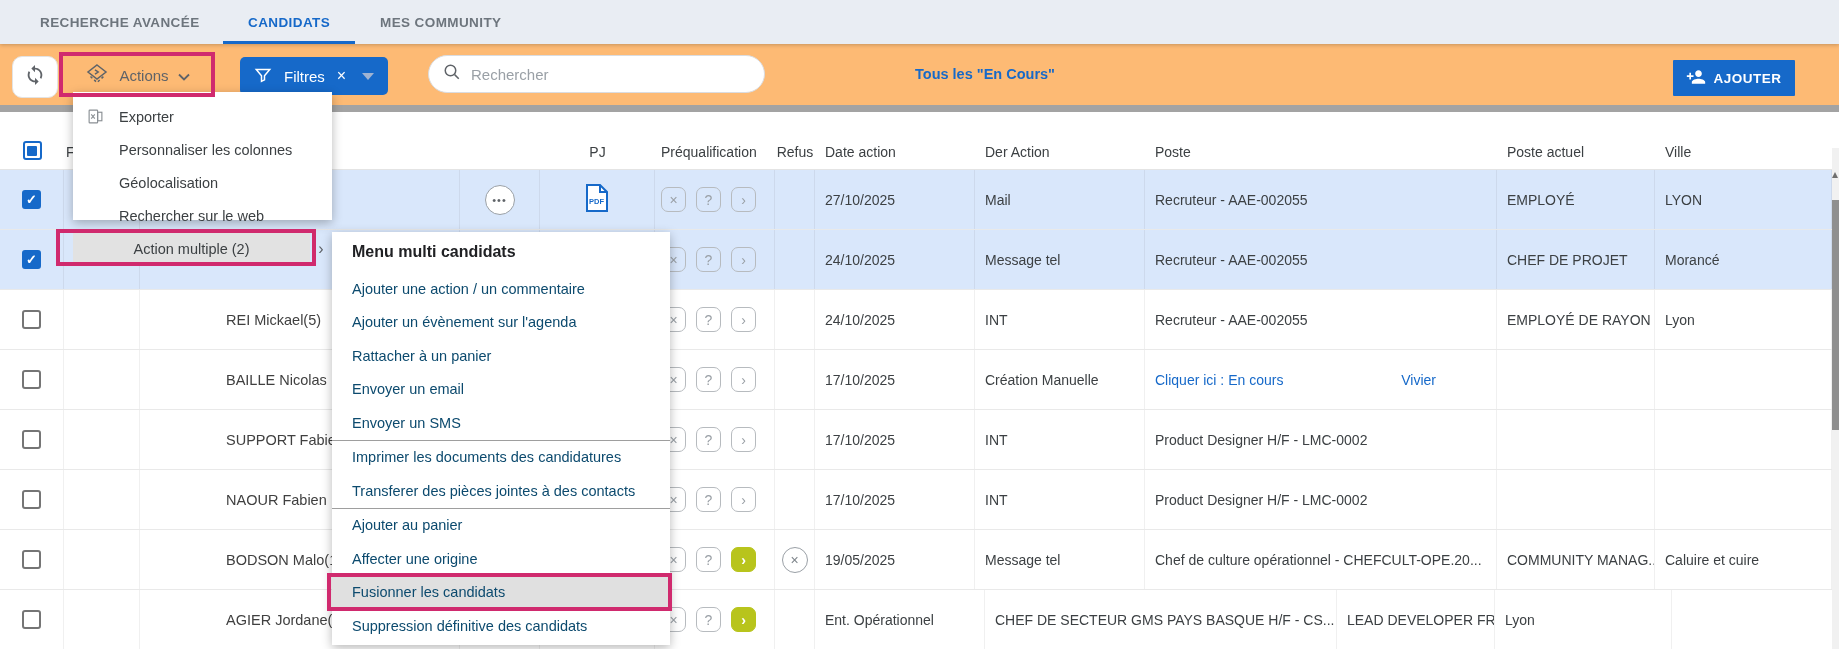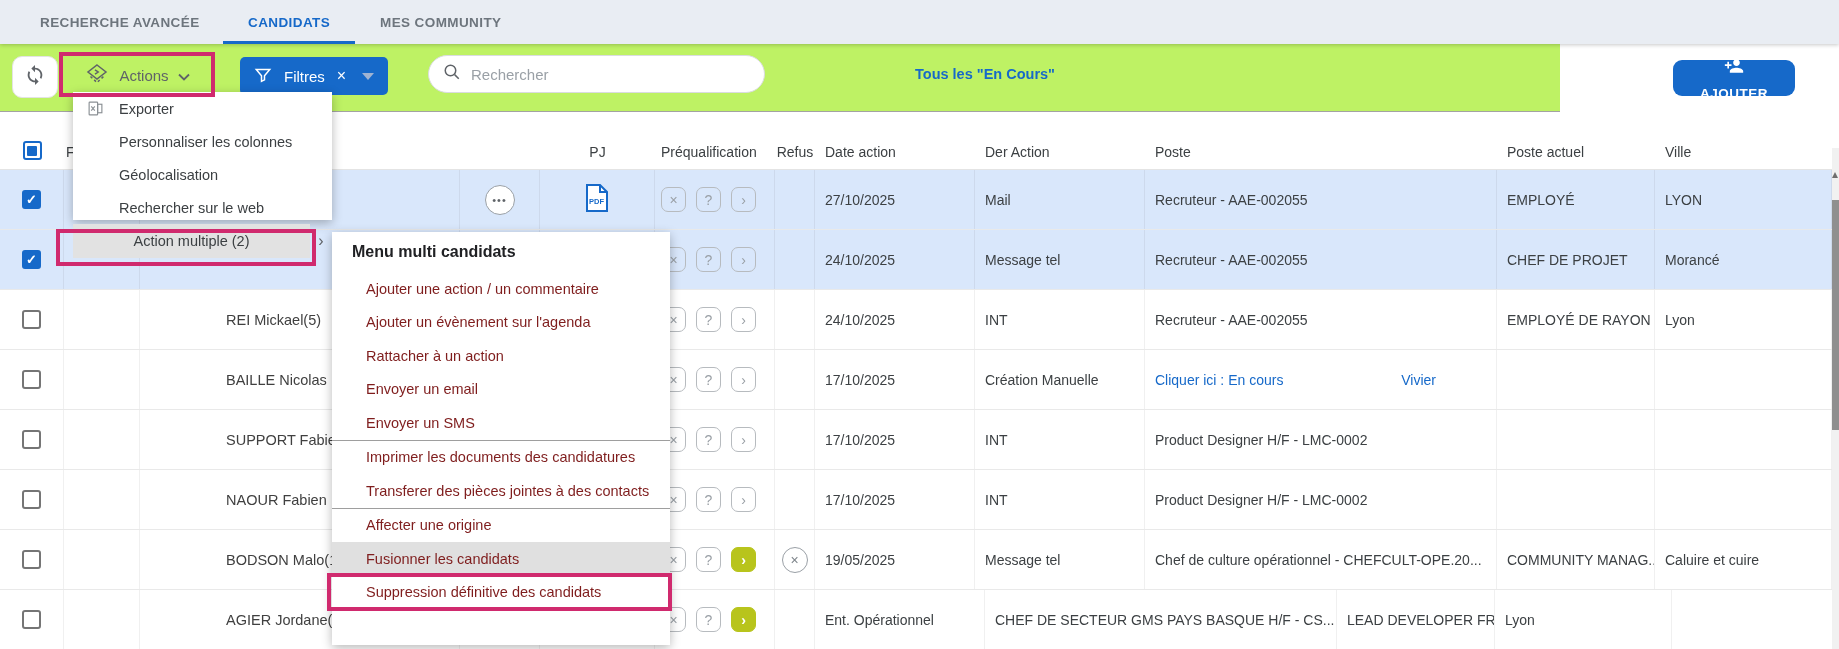--- a/index.html
+++ b/index.html
@@ -9,22 +9,22 @@
 
   
   .tabbar { position:absolute; left:0; top:0; width:1839px; height:44px;
     background:#e9edf3; box-shadow:0 1px 4px rgba(0,0,0,.22); z-index:20; }
   .tab { position:absolute; top:0; height:44px; display:flex; align-items:center;
     font-size:13.5px; font-weight:bold; letter-spacing:.4px; color:#6d757d; cursor:pointer; }
   .tab.active { color:#1669c9; }
   .tab-underline { position:absolute; left:223px; bottom:0; width:132px; height:3px; background:#1669c9; }
 
   
-  .toolbar { position:absolute; left:0; top:44px; width:1560px; height:68px;
-    background:#bef264; z-index:10; border-bottom:1px solid #a3a3a3; }
+  .toolbar { position:absolute; left:0; top:44px; width:1839px; height:68px;
+    background:#fdba74; z-index:10; border-bottom:7px solid #a3a3a3; }
   .refresh-btn { position:absolute; left:12px; top:12px; width:46px; height:42px;
     background:#fff; border:1px solid #e3e3e3; border-radius:10px;
     display:flex; align-items:center; justify-content:center; cursor:pointer; }
   .actions-btn { position:absolute; left:66px; top:14px; width:142px; height:34px;
     display:flex; align-items:center; justify-content:center; gap:9px;
     color:#5f6368; font-size:15px; cursor:pointer; }
   .filters-btn { position:absolute; left:240px; top:13px; height:38px;
     background:#1669c9; border-radius:5px; display:flex; align-items:center;
     gap:12px; padding:0 14px; color:#fff; font-size:15px; font-weight:500; cursor:pointer; }
   .filters-x { font-size:16px; cursor:pointer; }
@@ -32,23 +32,23 @@
     border-right:6px solid transparent; border-top:7px solid #9fb3d2; margin-left:4px; }
   .search-box { position:absolute; left:428px; top:11px; width:337px; height:38px;
     background:#fff; border:1px solid #dadce0; border-radius:19px;
     display:flex; align-items:center; padding:8px 14px; gap:10px; }
   .search-box input { border:none; outline:none; font-size:15px; width:100%;
     color:#3c4043; background:transparent; font-family:"Liberation Sans",sans-serif; }
   .search-box input::placeholder { color:#9aa0a6; }
   .scope-link { position:absolute; left:880px; top:22px; width:210px; text-align:center;
     color:#1669c9; font-weight:bold; font-size:14.5px; cursor:pointer; }
   .add-btn { position:absolute; left:1673px; top:16px; width:122px; height:36px;
-    background:#1669c9; border-radius:9px; color:#fff; font-weight:bold;
+    background:#1669c9; border-radius:1px; color:#fff; font-weight:bold;
     font-size:13.5px; letter-spacing:.5px; display:flex; align-items:center;
-    justify-content:center; gap:7px; cursor:pointer;flex-direction:column; }
+    justify-content:center; gap:7px; cursor:pointer; }
 
   
   .table-area { position:absolute; left:0; top:112px; width:1832px; height:537px; background:#fff; }
   .thead { position:absolute; left:0; top:0; width:1832px; height:58px;
     display:flex; align-items:flex-end; padding-bottom:9px;
     color:#5f6368; font-size:12.5px; border-bottom:1px solid #e4e4e4; }
   .rows { position:absolute; left:0; top:58px; width:1832px; }
   .trow { display:flex; height:60px; border-bottom:1px solid #e9e9e9; background:#fff; }
   .trow.selected { background:#d9e7fb; }
   .cell { display:flex; align-items:center; padding:0 10px; font-size:14px;
@@ -90,35 +90,35 @@
   
   .vscroll { position:absolute; right:0; top:148px; width:7px; height:501px; background:#f1f1f1; }
   .vscroll .thumb { position:absolute; left:0; top:52px; width:7px; height:230px; background:#8f8f8f; }
   .vscroll .arrow { position:absolute; left:0; top:24px; width:0; height:0;
     border-left:3.5px solid transparent; border-right:3.5px solid transparent;
     border-bottom:6px solid #6f6f6f; }
 
   
   .menu1 { position:absolute; left:73px; top:92px; width:259px; height:128px;
     background:#fff; box-shadow:0 3px 10px rgba(0,0,0,.28); z-index:40;
-    }
+    padding-top:8px; }
   .menu1 .mitem { height:33px; display:flex; align-items:center; padding-left:46px;
     position:relative; font-size:14.5px; color:#3c4043; cursor:pointer; }
   .menu1 .mitem .micon { position:absolute; left:14px; top:8px; }
   .menu1 .mitem.multiple { padding:0; }
   .menu1 .mitem.multiple .mlabel { flex:1; height:34px; background:#e2e2e2;
     display:flex; align-items:center; justify-content:center; }
   .menu1 .mitem.multiple .chev { width:22px; text-align:center; color:#5f6368; font-size:16px; }
 
   .menu2 { position:absolute; left:332px; top:232px; width:338px; height:413px;
     background:#fff; box-shadow:0 3px 10px rgba(0,0,0,.28); z-index:41; }
   .menu2 .mtitle { height:40px; display:flex; align-items:center; padding-left:20px;
     font-size:16px; font-weight:bold; color:#202124; }
-  .menu2 .mitem { height:33.5px; display:flex; align-items:center; padding-left:34px;
-    font-size:14.5px; color:#7f1d1d; cursor:pointer; }
+  .menu2 .mitem { height:33.5px; display:flex; align-items:center; padding-left:20px;
+    font-size:14.5px; color:#0c4a6e; cursor:pointer; }
   .menu2 .mitem.hl { background:#e0e0e0; }
   .menu2 .mdiv { height:1px; background:#9e9e9e; }
 
   
   .annot { position:absolute; border:4px solid #d02a6e; background:transparent; z-index:60; pointer-events:none; }
   .annot.actions   { left:59px;  top:52px;  width:156px; height:45px; }
   .annot.multiple  { left:56px;  top:229px; width:260px; height:37px; }
   .annot.fusionner { left:327px; top:573px; width:345px; height:38px; }
 </style>
 </head>
@@ -442,27 +442,28 @@
     <div class="mitem multiple">
       <span class="mlabel">Action multiple (2)</span>
       <span class="chev">›</span>
     </div>
   </div>
 
   <div class="menu2">
     <div class="mtitle">Menu multi candidats</div>
     <div class="mitem">Ajouter une action / un commentaire</div>
     <div class="mitem">Ajouter un évènement sur l'agenda</div>
-    <div class="mitem">Rattacher à un action</div>
+    <div class="mitem">Rattacher à un panier</div>
     <div class="mitem">Envoyer un email</div>
     <div class="mitem">Envoyer un SMS</div>
     <div class="mdiv"></div>
     <div class="mitem">Imprimer les documents des candidatures</div>
     <div class="mitem">Transferer des pièces jointes à des contacts</div>
     <div class="mdiv"></div>
+    <div class="mitem">Ajouter au panier</div>
     <div class="mitem">Affecter une origine</div>
     <div class="mitem hl">Fusionner les candidats</div>
     <div class="mitem">Suppression définitive des candidats</div>
   </div>
 
   <div class="annot actions"></div>
   <div class="annot multiple"></div>
   <div class="annot fusionner"></div>
 
 </div>

